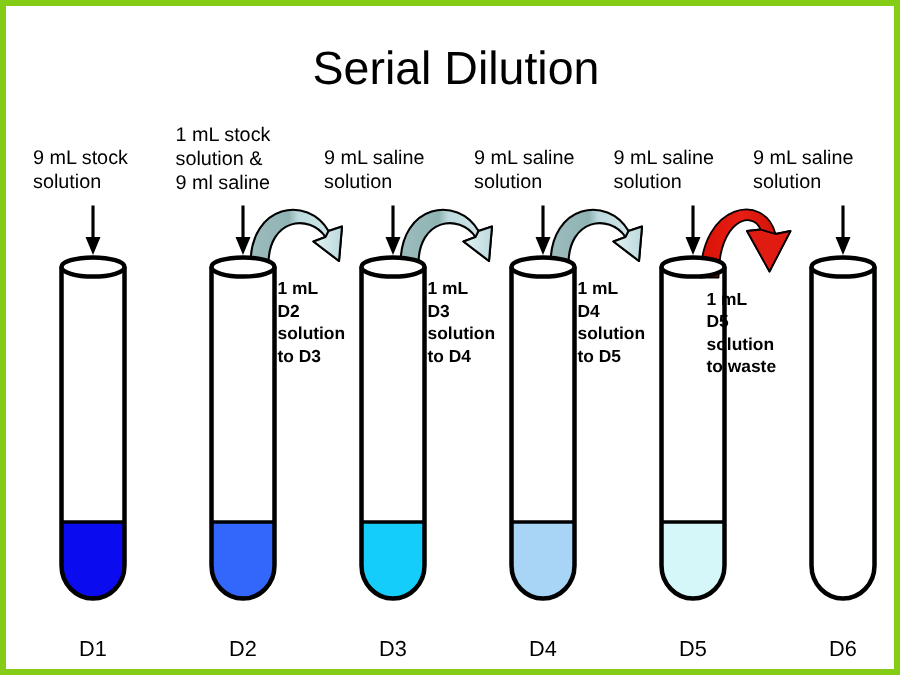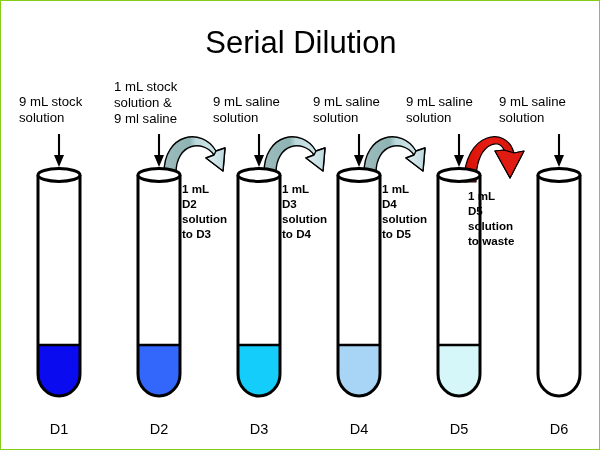--- a/index.html
+++ b/index.html
@@ -8,21 +8,21 @@
     background: #ffffff;
   }
   body {
     font-family: "Liberation Sans", sans-serif;
   }
   #canvas {
     position: relative;
     width: 600px;
     height: 450px;
     background: #ffffff;
-    border: 1px solid #84cc16;
+    border: 4px solid #84cc16;
     box-sizing: border-box;
     overflow: hidden;
   }
   #figure-svg {
     position: absolute;
     left: 0;
     top: 0;
     width: 600px;
     height: 450px;
   }

